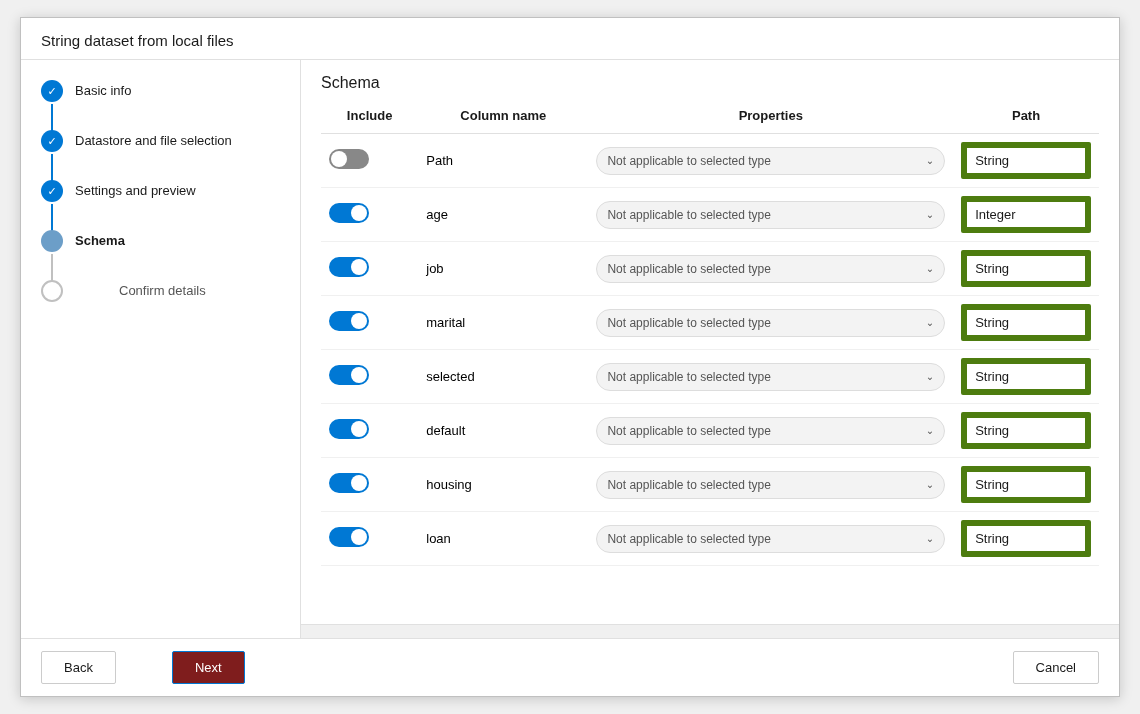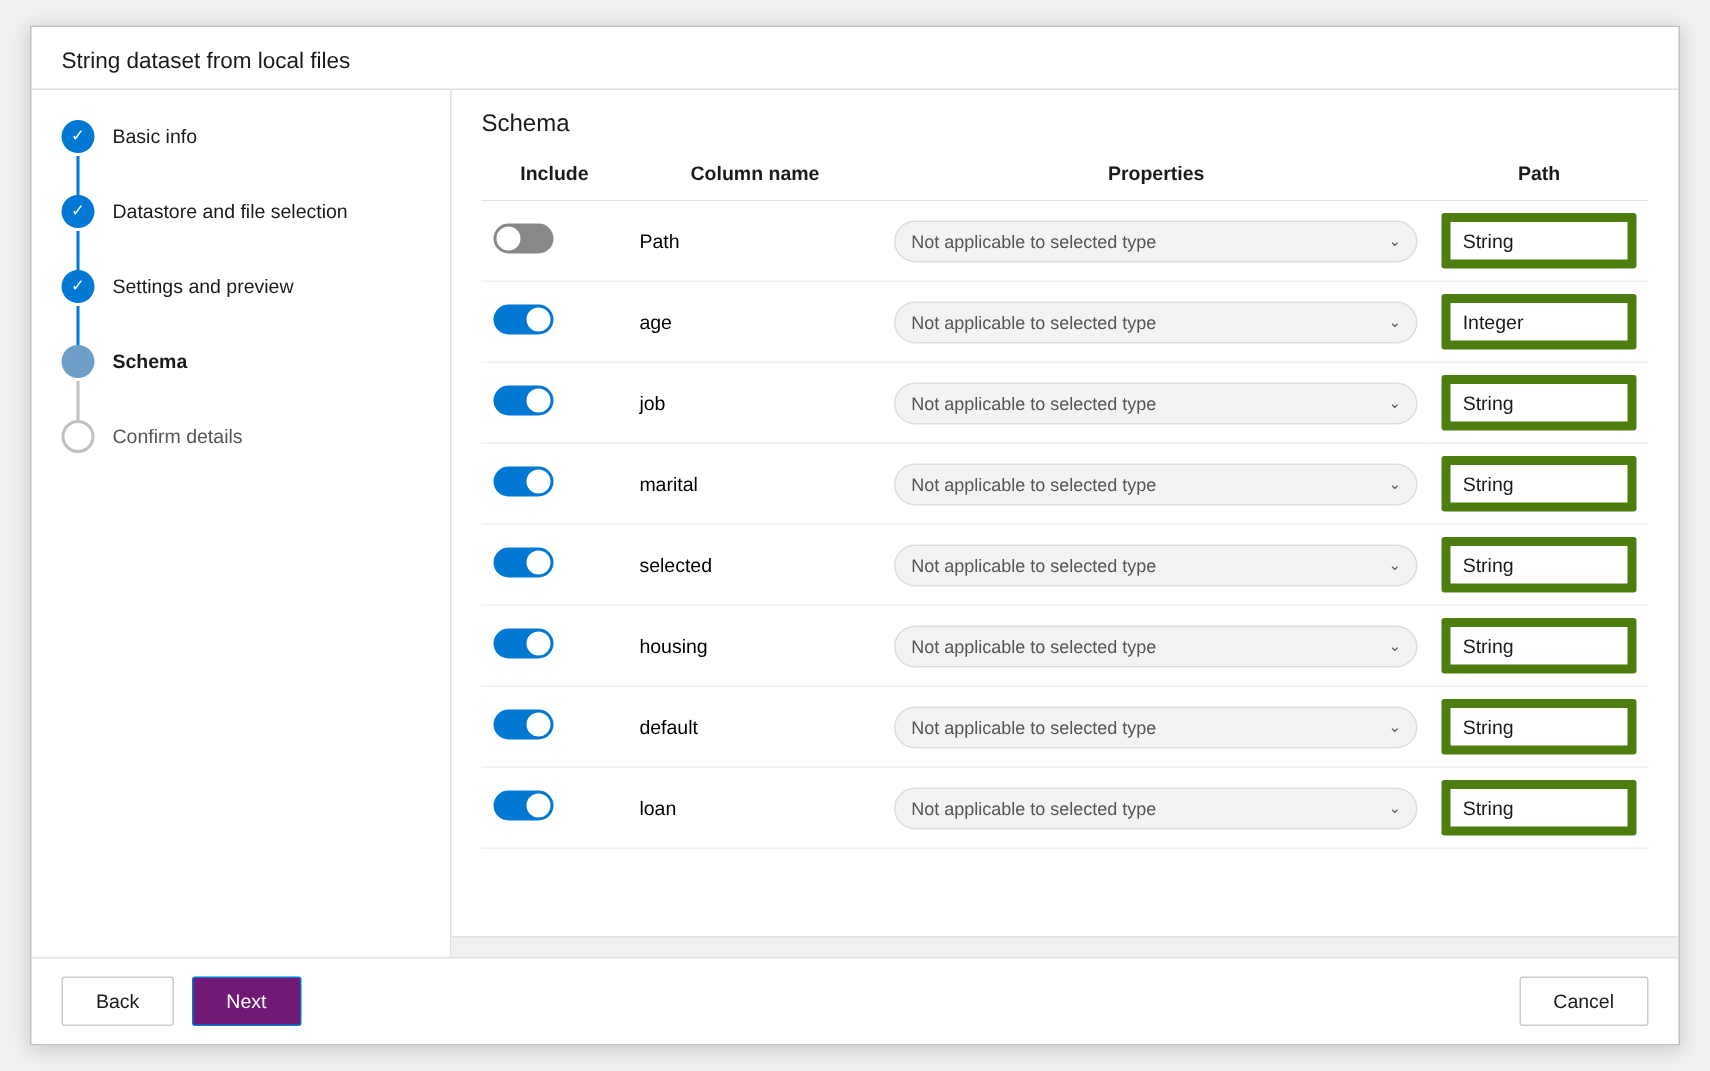--- a/index.html
+++ b/index.html
@@ -90,20 +90,21 @@
     .step-label {
       font-size: 13px;
       padding-top: 3px;
       color: #1a1a1a;
     }
     .step-label.active {
       font-weight: 700;
     }
     .step-label.inactive {
       color: #555;
+      margin-left: 44px;
     }
     
     .main-content {
       flex: 1;
       display: flex;
       flex-direction: column;
       overflow: hidden;
     }
     .schema-title {
       font-size: 16px;
@@ -218,23 +219,24 @@
     .btn {
       padding: 8px 22px;
       font-size: 13px;
       border-radius: 2px;
       cursor: pointer;
       border: 1px solid #ccc;
       background: #fff;
       color: #1a1a1a;
     }
     .btn-primary {
-      background: #701a75;
+      background: #7f1d1d;
       color: white;
       border-color: #0078d4;
+      margin-left: 44px;
     }
     .btn-spacer { flex: 1; }
     
     .check-icon {
       font-size: 11px;
       line-height: 1;
     }
   </style>
 </head>
 <body>
@@ -370,32 +372,32 @@
                 <td class="col-props">
                   <div class="props-dropdown">
                     <span>Not applicable to selected type</span>
                     <span class="chevron">⌄</span>
                   </div>
                 </td>
                 <td class="col-type"><input type="text" class="type-input" value="String" style=""></td>
               </tr>
               <tr>
                 <td class="col-include"><div class="toggle on"><div class="toggle-knob"></div></div></td>
+                <td class="col-name">default</td>
+                <td class="col-props">
+                  <div class="props-dropdown">
+                    <span>Not applicable to selected type</span>
+                    <span class="chevron">⌄</span>
+                  </div>
+                </td>
+                <td class="col-type"><input type="text" class="type-input" value="String" style=""></td>
+              </tr>
+              <tr>
+                <td class="col-include"><div class="toggle on"><div class="toggle-knob"></div></div></td>
                 <td class="col-name">housing</td>
-                <td class="col-props">
-                  <div class="props-dropdown">
-                    <span>Not applicable to selected type</span>
-                    <span class="chevron">⌄</span>
-                  </div>
-                </td>
-                <td class="col-type"><input type="text" class="type-input" value="String" style=""></td>
-              </tr>
-              <tr>
-                <td class="col-include"><div class="toggle on"><div class="toggle-knob"></div></div></td>
-                <td class="col-name">default</td>
                 <td class="col-props">
                   <div class="props-dropdown">
                     <span>Not applicable to selected type</span>
                     <span class="chevron">⌄</span>
                   </div>
                 </td>
                 <td class="col-type"><input type="text" class="type-input" value="String" style=""></td>
               </tr>
               <tr>
                 <td class="col-include"><div class="toggle on"><div class="toggle-knob"></div></div></td>

